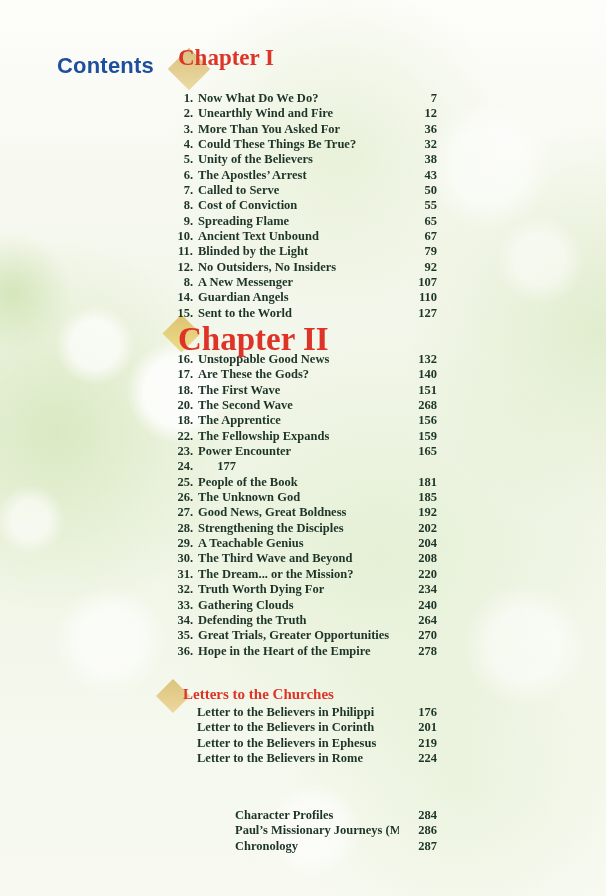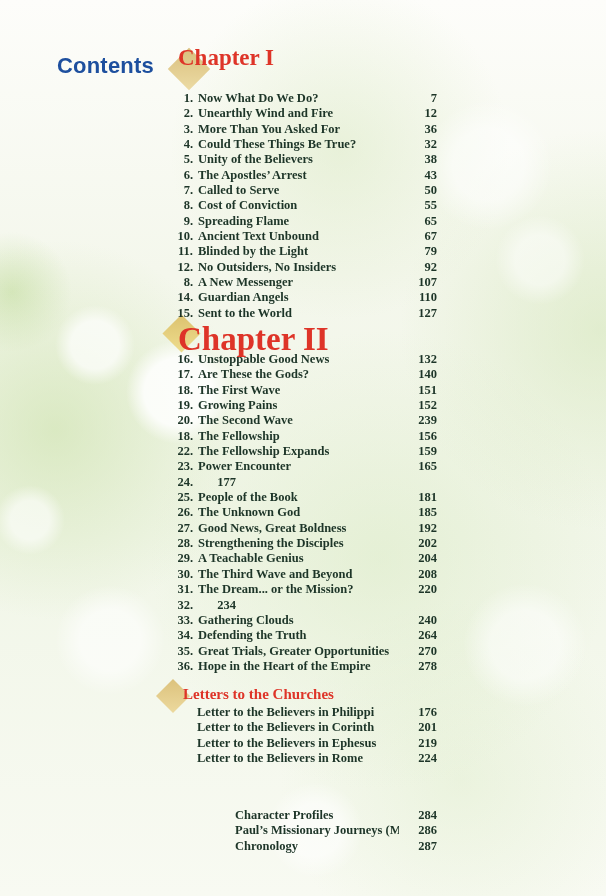--- a/index.html
+++ b/index.html
@@ -161,32 +161,27 @@
         <span class="num">17.</span>
         <span class="title">Are These the Gods?</span>
         <span class="pagenum">140</span>
       </div>
       <div class="toc-row">
         <span class="num">18.</span>
         <span class="title">The First Wave</span>
         <span class="pagenum">151</span>
       </div>
       <div class="toc-row">
-        <span class="num">19.</span>
-        <span class="title">Growing Pains</span>
-        <span class="pagenum">152</span>
-      </div>
-      <div class="toc-row">
         <span class="num">20.</span>
         <span class="title">The Second Wave</span>
-        <span class="pagenum">239</span>
+        <span class="pagenum">268</span>
       </div>
       <div class="toc-row">
         <span class="num">18.</span>
-        <span class="title">The Fellowship</span>
+        <span class="title">The Apprentice</span>
         <span class="pagenum">156</span>
       </div>
       <div class="toc-row">
         <span class="num">22.</span>
         <span class="title">The Fellowship Expands</span>
         <span class="pagenum">159</span>
       </div>
       <div class="toc-row">
         <span class="num">23.</span>
         <span class="title">Power Encounter</span>
@@ -226,20 +221,21 @@
         <span class="title">The Third Wave and Beyond</span>
         <span class="pagenum">208</span>
       </div>
       <div class="toc-row">
         <span class="num">31.</span>
         <span class="title">The Dream... or the Mission?</span>
         <span class="pagenum">220</span>
       </div>
       <div class="toc-row">
         <span class="num">32.</span>
+        <span class="title">Truth Worth Dying For</span>
         <span class="pagenum">234</span>
       </div>
       <div class="toc-row">
         <span class="num">33.</span>
         <span class="title">Gathering Clouds</span>
         <span class="pagenum">240</span>
       </div>
       <div class="toc-row">
         <span class="num">34.</span>
         <span class="title">Defending the Truth</span>

